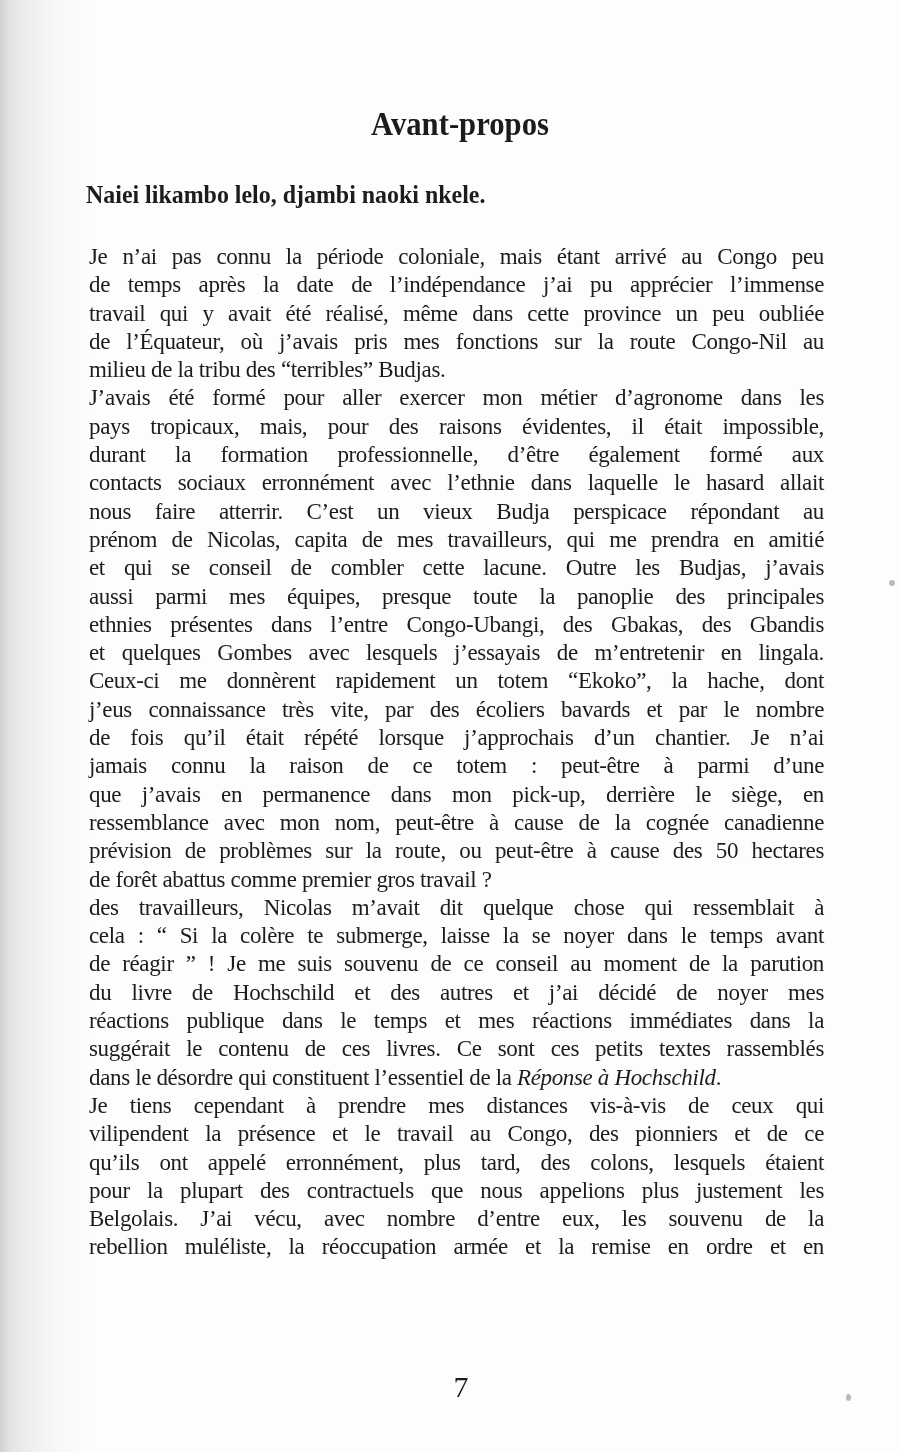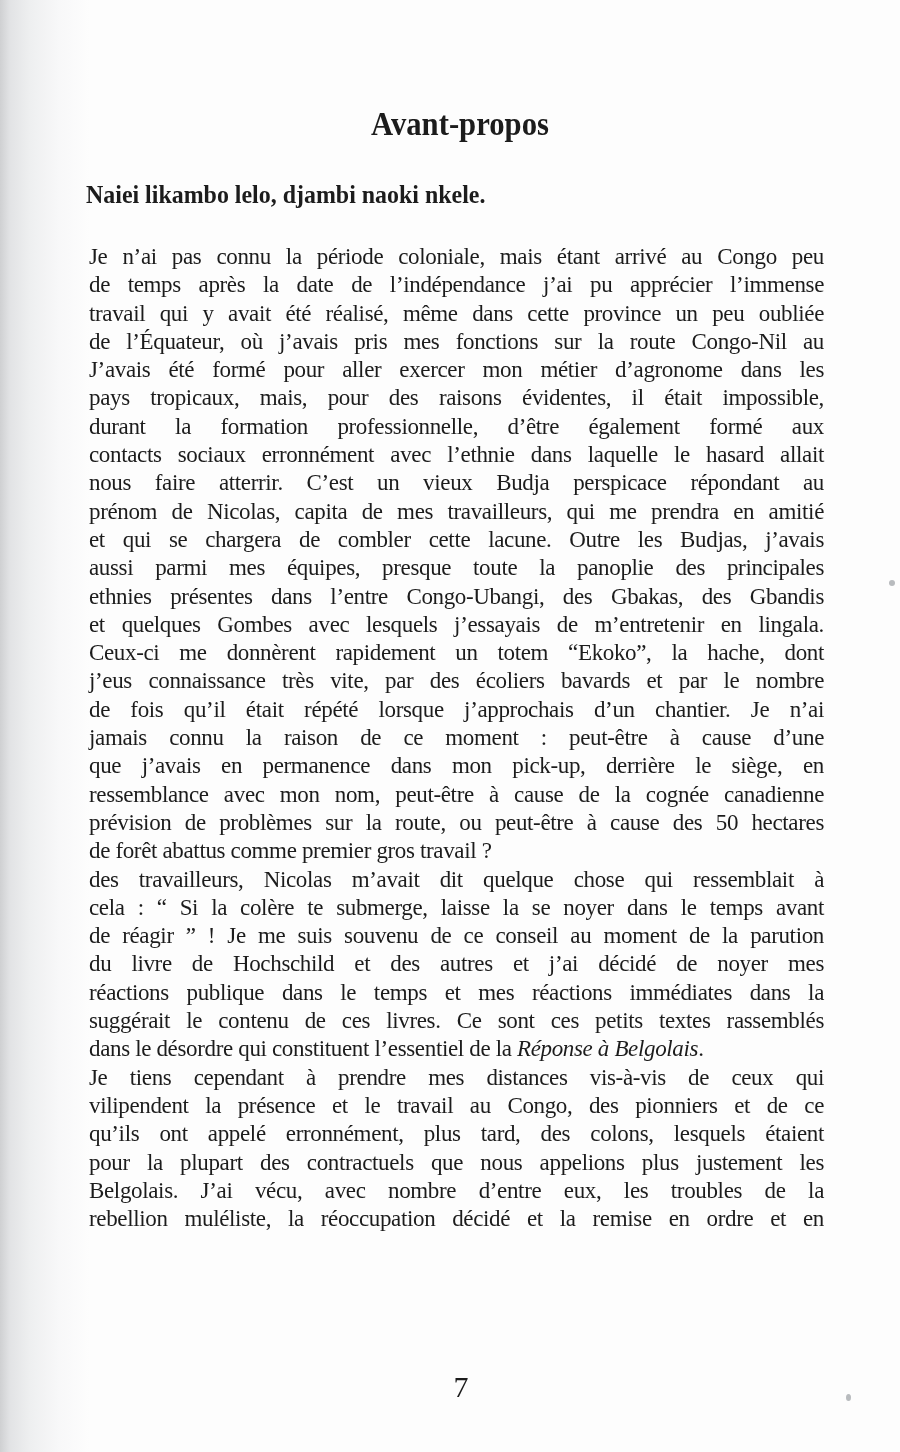--- a/index.html
+++ b/index.html
@@ -60,48 +60,49 @@
 <div class="edge-shade"></div>
 
 <div class="page">
   <h1 class="title" style="margin:0;">Avant-propos</h1>
   <div class="epigraph">Naiei likambo lelo, djambi naoki nkele.</div>
   <div class="body" id="body-text">
       <div class="line">Je n’ai pas connu la période coloniale, mais étant arrivé au Congo peu</div>
       <div class="line">de temps après la date de l’indépendance j’ai pu apprécier l’immense</div>
       <div class="line">travail qui y avait été réalisé, même dans cette province un peu oubliée</div>
       <div class="line">de l’Équateur, où j’avais pris mes fonctions sur la route Congo-Nil au</div>
+      <div class="line last">milieu de la tribu des “terribles” Budjas.</div>
       <div class="line">J’avais été formé pour aller exercer mon métier d’agronome dans les</div>
       <div class="line">pays tropicaux, mais, pour des raisons évidentes, il était impossible,</div>
       <div class="line">durant la formation professionnelle, d’être également formé aux</div>
       <div class="line">contacts sociaux erronnément avec l’ethnie dans laquelle le hasard allait</div>
       <div class="line">nous faire atterrir. C’est un vieux Budja perspicace répondant au</div>
       <div class="line">prénom de Nicolas, capita de mes travailleurs, qui me prendra en amitié</div>
-      <div class="line">et qui se chargera de combler cette lacune. Outre les Budjas, j’avais</div>
+      <div class="line">et qui se conseil de combler cette lacune. Outre les Budjas, j’avais</div>
       <div class="line">aussi parmi mes équipes, presque toute la panoplie des principales</div>
       <div class="line">ethnies présentes dans l’entre Congo-Ubangi, des Gbakas, des Gbandis</div>
       <div class="line">et quelques Gombes avec lesquels j’essayais de m’entretenir en lingala.</div>
       <div class="line">Ceux-ci me donnèrent rapidement un totem “Ekoko”, la hache, dont</div>
       <div class="line">j’eus connaissance très vite, par des écoliers bavards et par le nombre</div>
       <div class="line">de fois qu’il était répété lorsque j’approchais d’un chantier. Je n’ai</div>
-      <div class="line">jamais connu la raison de ce moment : peut-être à cause d’une</div>
+      <div class="line">jamais connu la raison de ce totem : peut-être à parmi d’une</div>
       <div class="line">que j’avais en permanence dans mon pick-up, derrière le siège, en</div>
       <div class="line">ressemblance avec mon nom, peut-être à cause de la cognée canadienne</div>
       <div class="line">prévision de problèmes sur la route, ou peut-être à cause des 50 hectares</div>
       <div class="line last">de forêt abattus comme premier gros travail ?</div>
       <div class="line">des travailleurs, Nicolas m’avait dit quelque chose qui ressemblait à</div>
       <div class="line">cela : “ Si la colère te submerge, laisse la se noyer dans le temps avant</div>
       <div class="line">de réagir ” ! Je me suis souvenu de ce conseil au moment de la parution</div>
       <div class="line">du livre de Hochschild et des autres et j’ai décidé de noyer mes</div>
       <div class="line">réactions publique dans le temps et mes réactions immédiates dans la</div>
       <div class="line">suggérait le contenu de ces livres. Ce sont ces petits textes rassemblés</div>
-      <div class="line last"><span>dans le désordre qui constituent l’essentiel de la </span><em>Réponse à Belgolais</em><span>.</span></div>
+      <div class="line last"><span>dans le désordre qui constituent l’essentiel de la </span><em>Réponse à Hochschild</em><span>.</span></div>
       <div class="line">Je tiens cependant à prendre mes distances vis-à-vis de ceux qui</div>
       <div class="line">vilipendent la présence et le travail au Congo, des pionniers et de ce</div>
       <div class="line">qu’ils ont appelé erronnément, plus tard, des colons, lesquels étaient</div>
       <div class="line">pour la plupart des contractuels que nous appelions plus justement les</div>
-      <div class="line">Belgolais. J’ai vécu, avec nombre d’entre eux, les troubles de la</div>
-      <div class="line">rebellion muléliste, la réoccupation décidé et la remise en ordre et en</div>
+      <div class="line">Belgolais. J’ai vécu, avec nombre d’entre eux, les souvenu de la</div>
+      <div class="line">rebellion muléliste, la réoccupation armée et la remise en ordre et en</div>
     </div>
   <div class="pagenum">7</div>
   <div class="speck" style="left:889px; top:580px;"></div>
   <div class="speck" style="left:846px; top:1394px; width:5px; height:7px;"></div>
 </div>
 
 </body></html>

